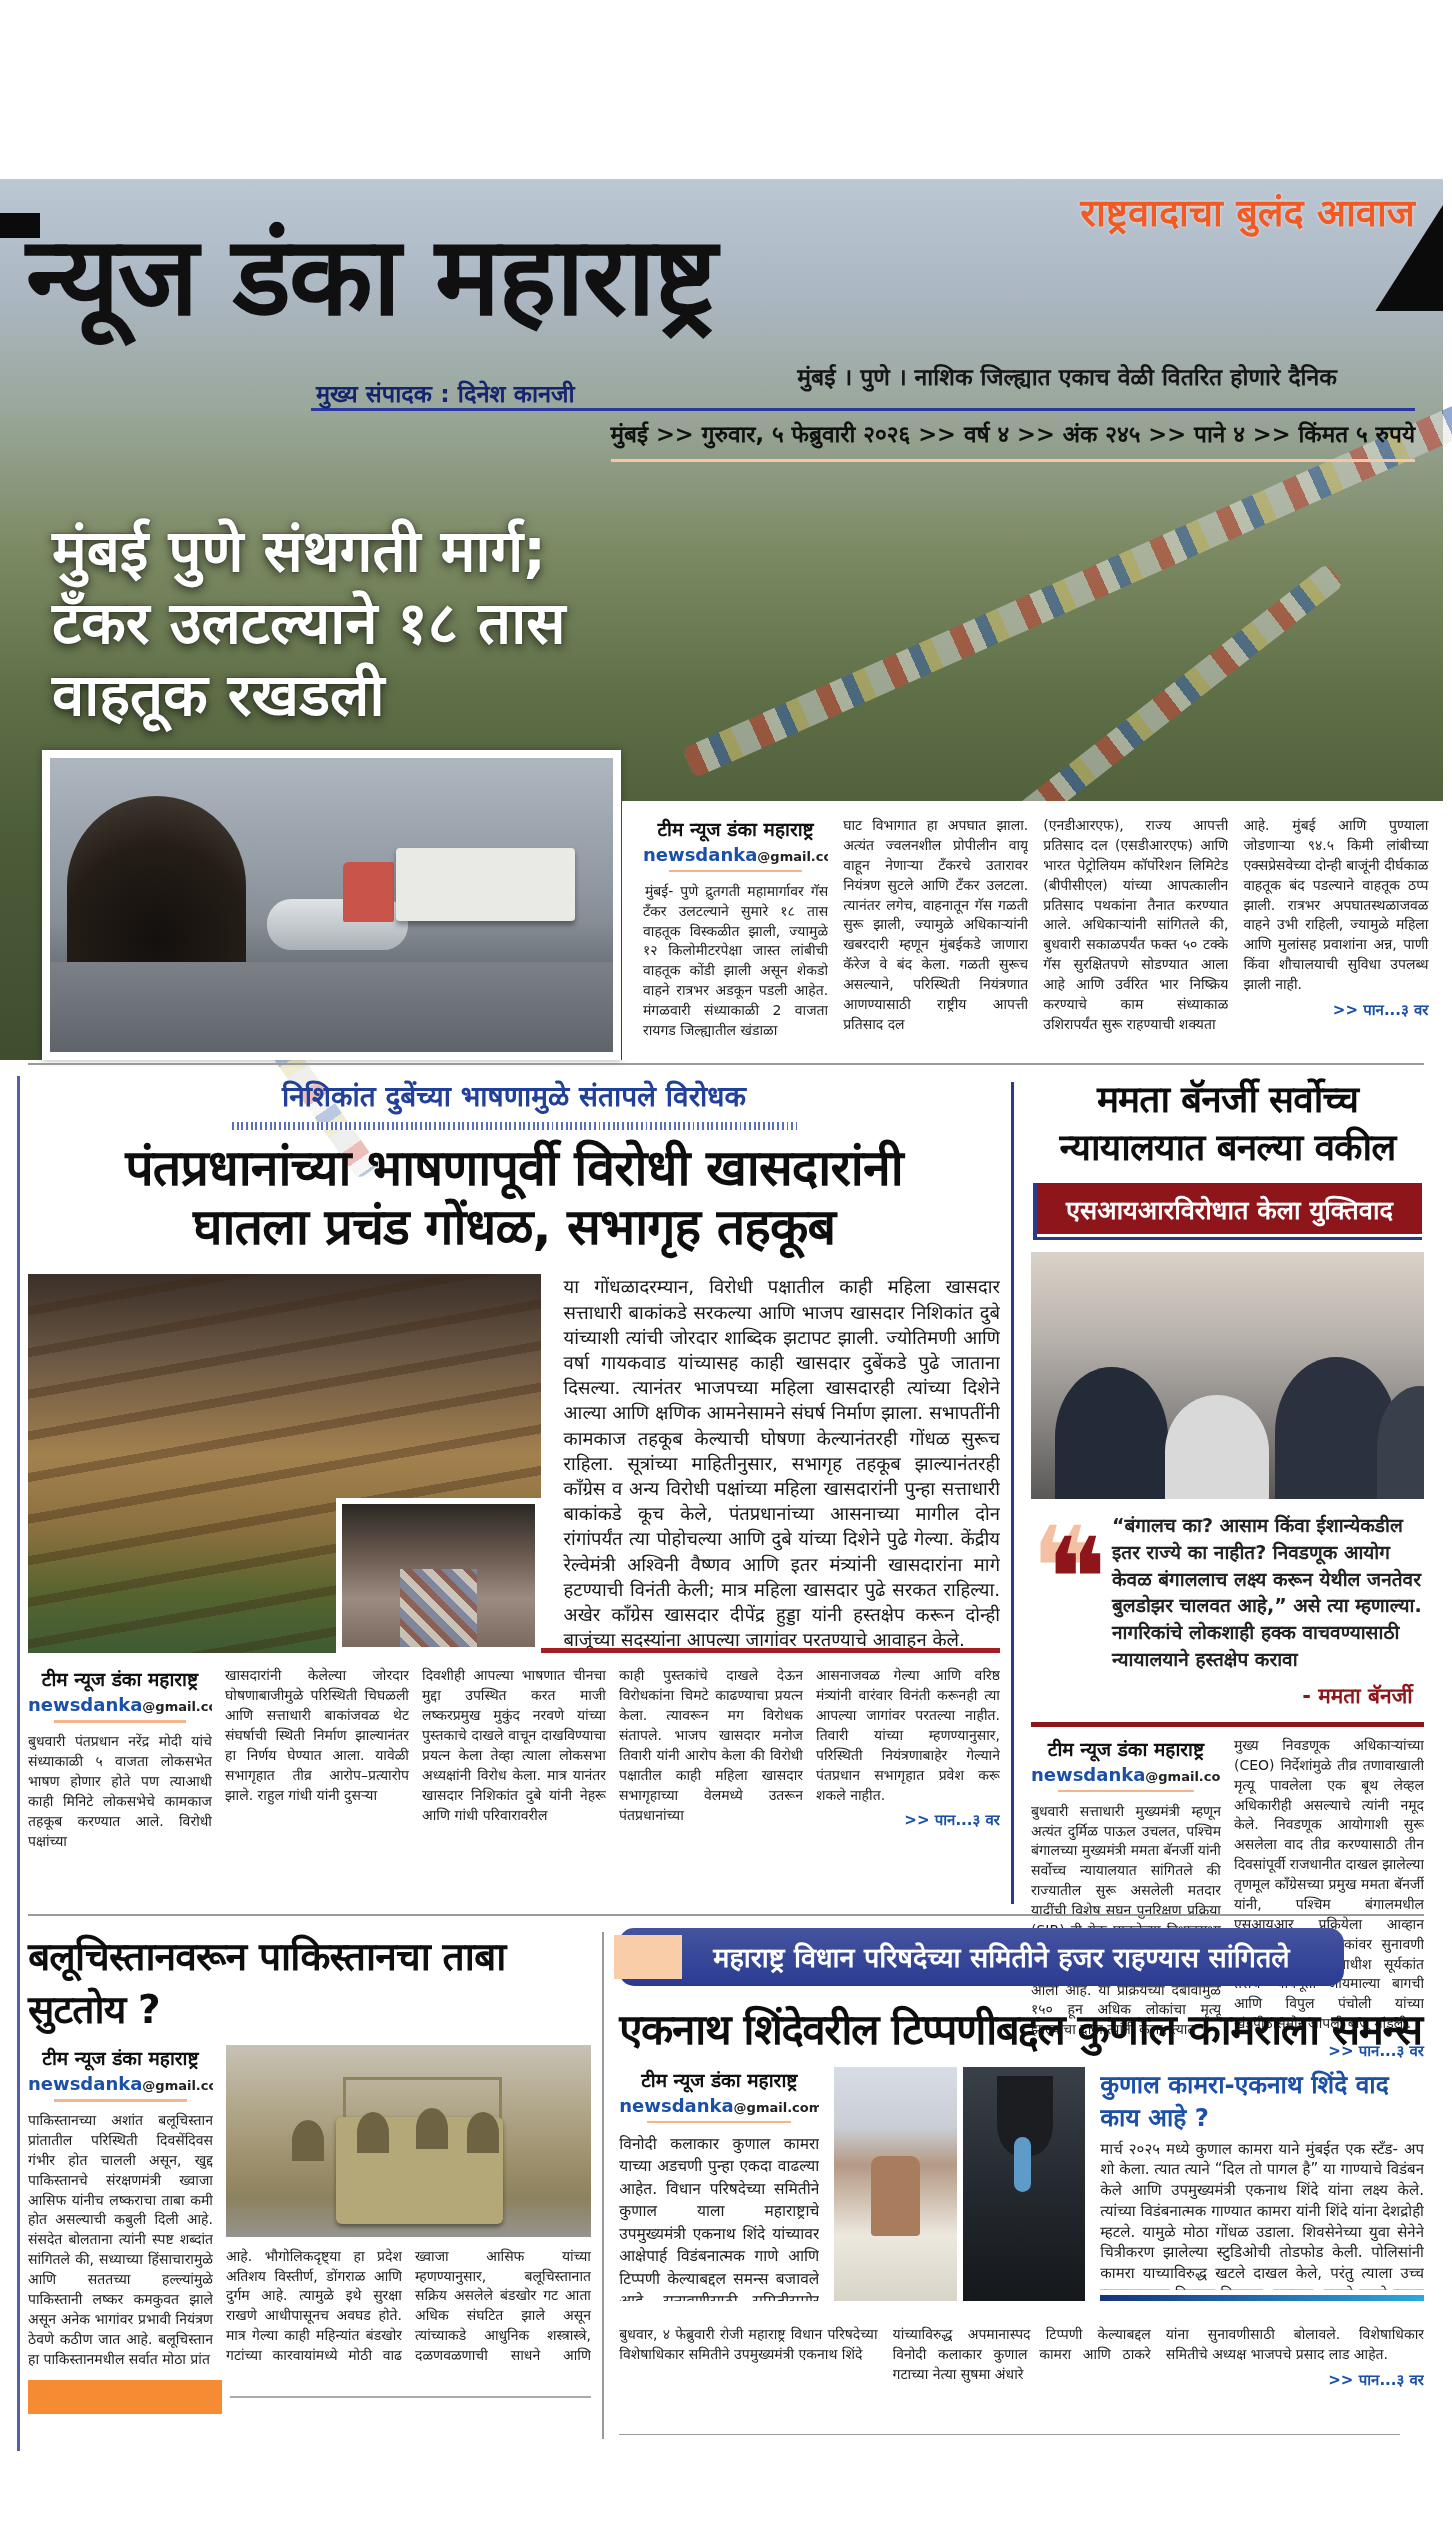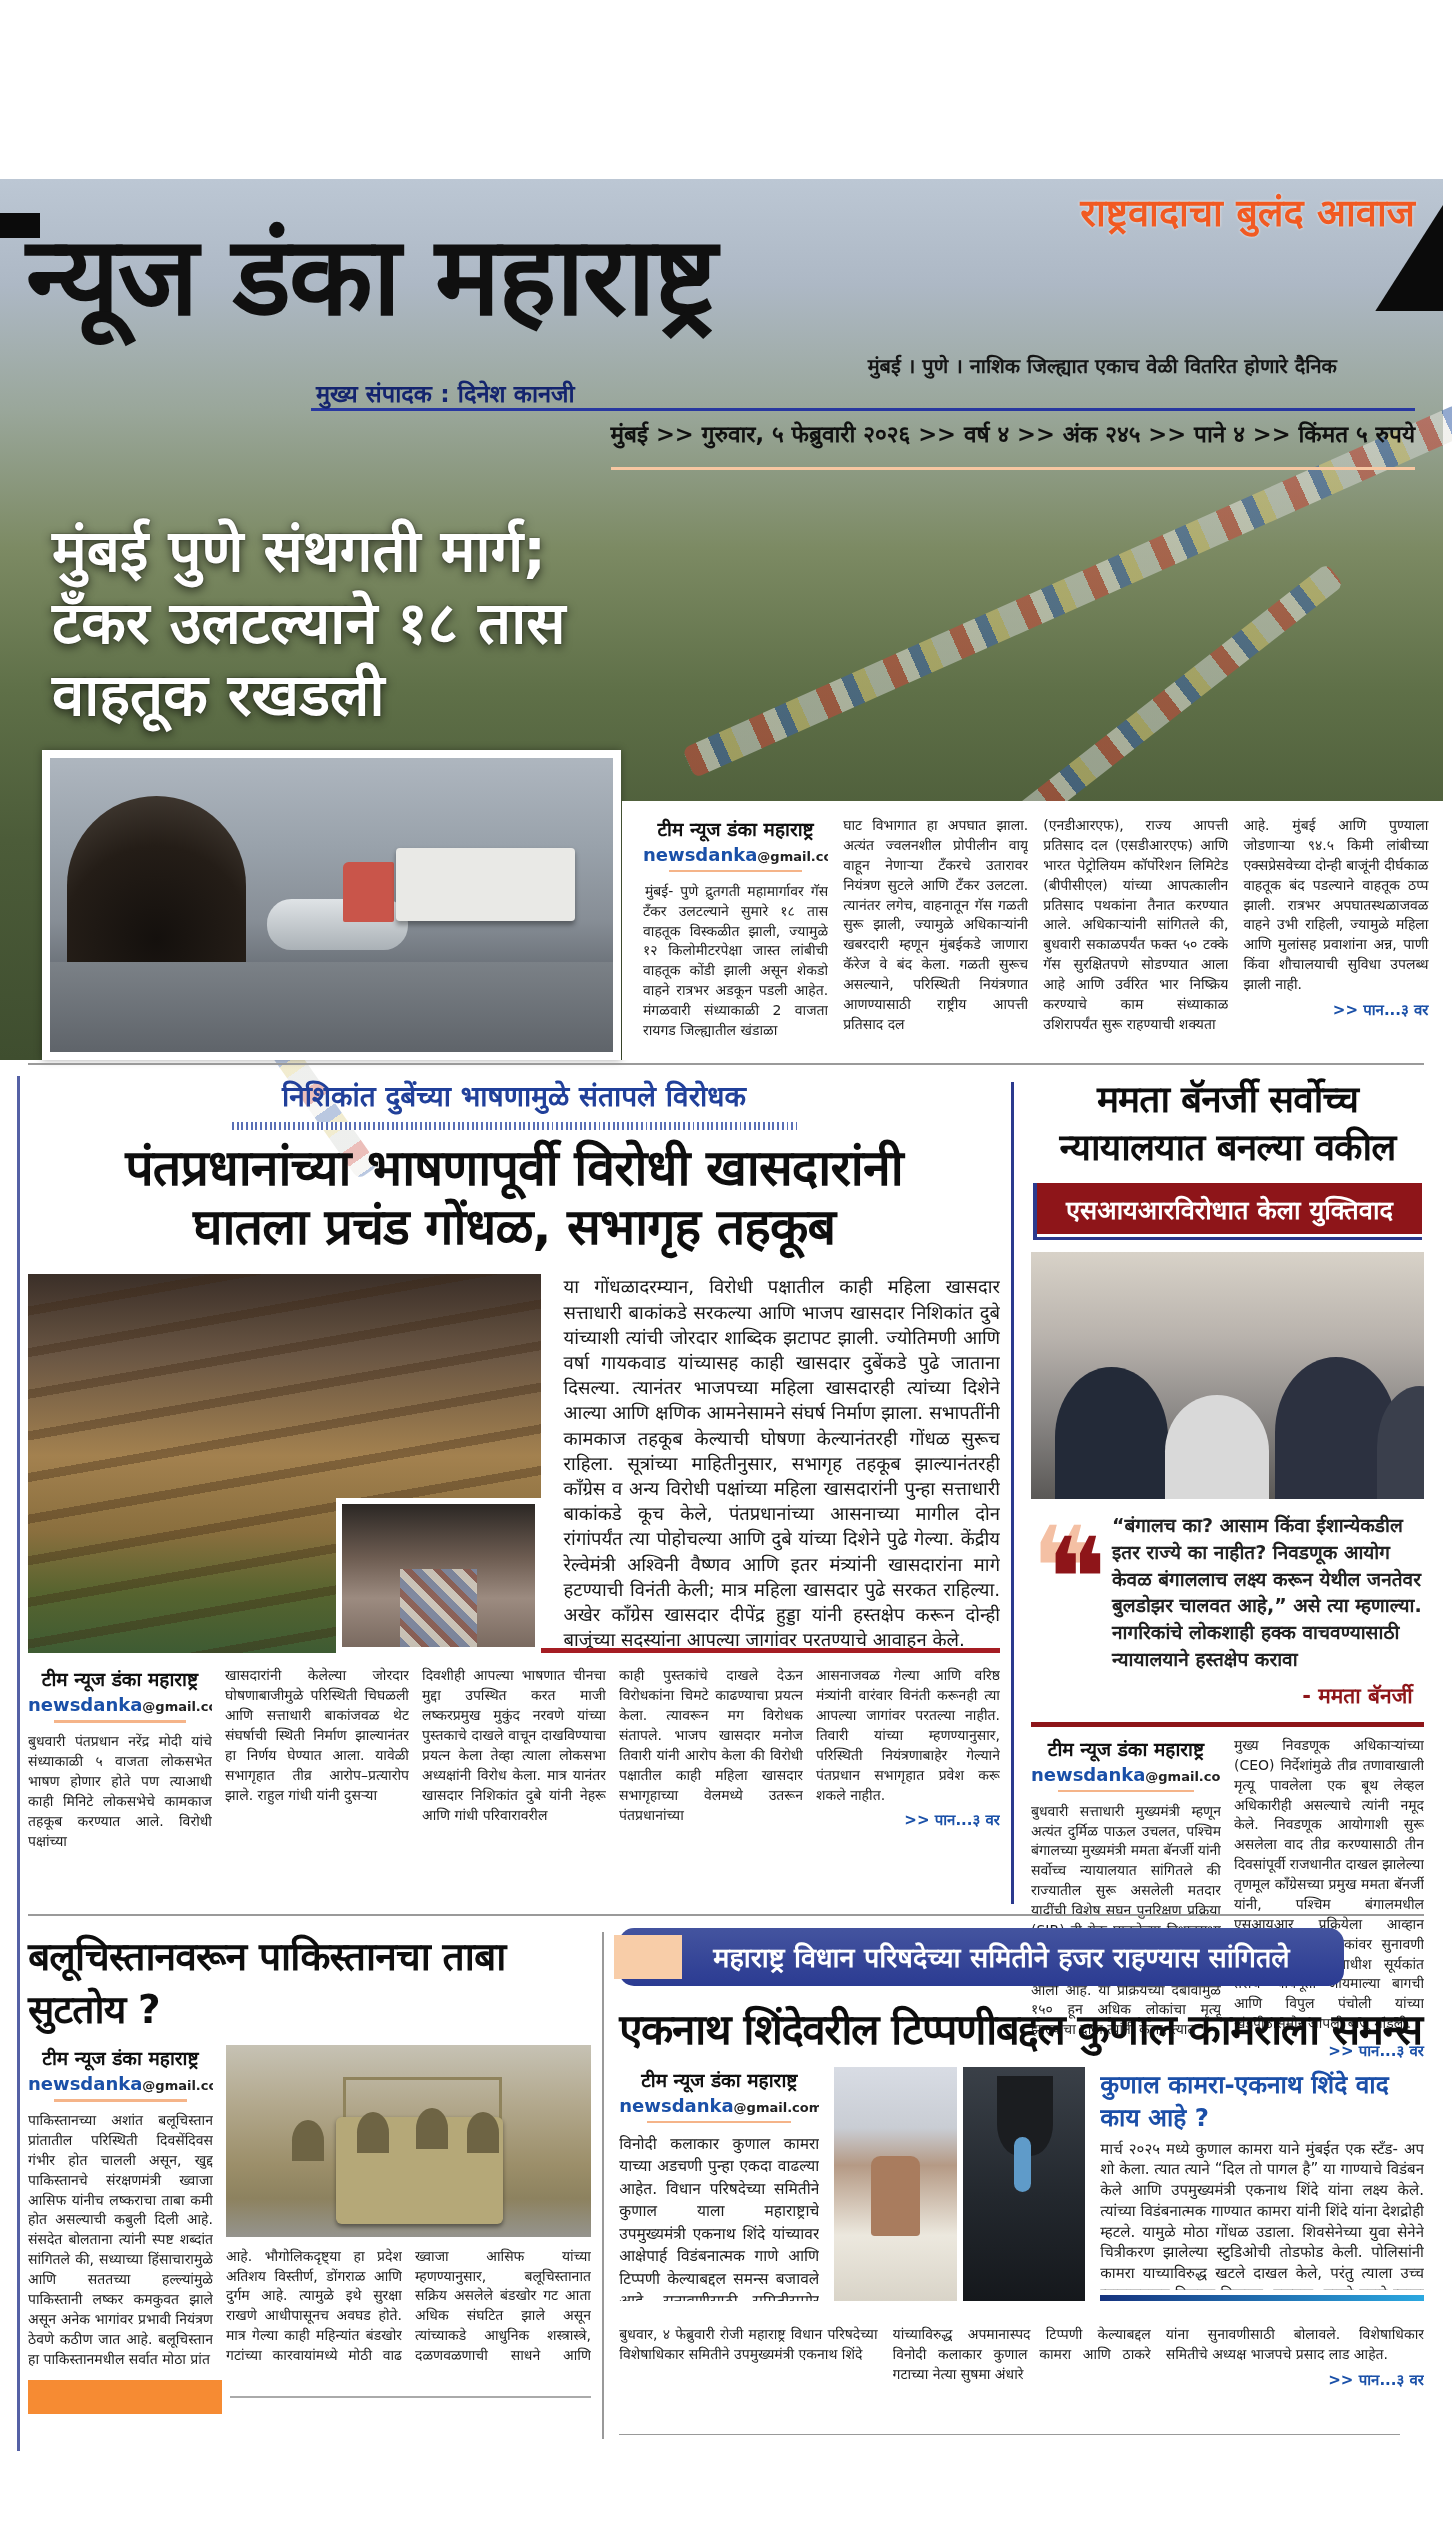--- a/index.html
+++ b/index.html
@@ -14,25 +14,25 @@
   .road-band{position:absolute;background:repeating-linear-gradient(90deg,#c8473a 0 15px,#e8e6e0 15px 28px,#3a62a8 28px 40px,#d8c878 40px 53px,#cfd2cd 53px 73px);opacity:.55;border-radius:7.5px;}
   .rb1{width:848px;height:32px;right:-57px;top:396px;transform:rotate(-24deg);}
   .rb2{width:659px;height:28px;right:38px;top:584px;transform:rotate(-38deg);}
   .rb3{width:396px;height:24.5px;left:57px;bottom:38px;transform:rotate(55deg);opacity:.35;}
   .left-black-bar{left:0;top:34px;width:40px;height:25.4px;background:#0b0b0b;}
   .corner-wedge{right:0;top:26px;width:94px;height:106px;background:#0b0b0b;
     clip-path:polygon(28% 100%,100% 0,100% 100%);}
   .tagline{right:28px;top:5.7px;font-size:38px;font-weight:bold;color:#f15a22;
     text-shadow:0 0 2.8px rgba(255,255,255,.8);}
   .np-title{left:26px;top:41px;width:1404px;font-size:109px;line-height:1.05;font-weight:bold;color:#101010;white-space:nowrap;letter-spacing:-1.9px;}
-  .distribution{right:106px;top:173px;font-size:20px;font-weight:bold;color:#151515;}
+  .distribution{right:106px;top:181px;font-size:23px;font-weight:bold;color:#151515;}
   .blue-rule{left:311px;right:28px;top:229px;height:2.8px;background:#2838a0;}
   .editor{left:316px;top:198px;font-size:23.6px;font-weight:bold;color:#14246e;}
   .dateline{right:28px;top:239px;font-size:22.6px;font-weight:bold;color:#101010;
-    border-bottom:3.8px solid #f7c7a2;padding-bottom:18px;}
+    border-bottom:3.8px solid #f7c7a2;padding-bottom:10px;}
   .hero-headline{left:52px;top:337px;width:603px;font-size:58px;font-weight:bold;color:#ffffff;line-height:1.24;
     text-shadow:0 2.8px 9.4px rgba(0,0,0,.65),0 0 1.9px rgba(0,0,0,.5);}
   .inset-photo{left:42px;top:571px;width:563px;height:294px;border:8.5px solid #ffffff;box-shadow:0 0 7.5px rgba(0,0,0,.35);
     background:linear-gradient(180deg,#aeb6bf 0%,#99a2ab 30%,#878e96 55%,#60666d 78%,#4e545a 100%);overflow:hidden;}
   .tunnel-arch{position:absolute;left:17px;top:38px;width:179px;height:179px;border-radius:90px 90px 0 0;
     background:radial-gradient(circle at 50% 80%,#14100d 0%,#241d17 55%,#4a423a 100%);}
   .truck-white{position:absolute;right:38px;top:90px;width:179px;height:73px;background:#e9e9e6;border-radius:3.8px;box-shadow:0 3.8px 5.7px rgba(0,0,0,.35);}
   .truck-cab{position:absolute;right:219px;top:104px;width:51px;height:60px;background:#c9554a;border-radius:5.7px 1.9px 1.9px 1.9px;}
   .tanker{position:absolute;left:217px;top:141px;width:141px;height:51px;background:linear-gradient(180deg,#dfe3e6,#aab1b6);border-radius:24.5px;}
   .road-grey{position:absolute;left:0;bottom:0;width:100%;height:90px;background:linear-gradient(180deg,#7b8187,#5f646a);}

